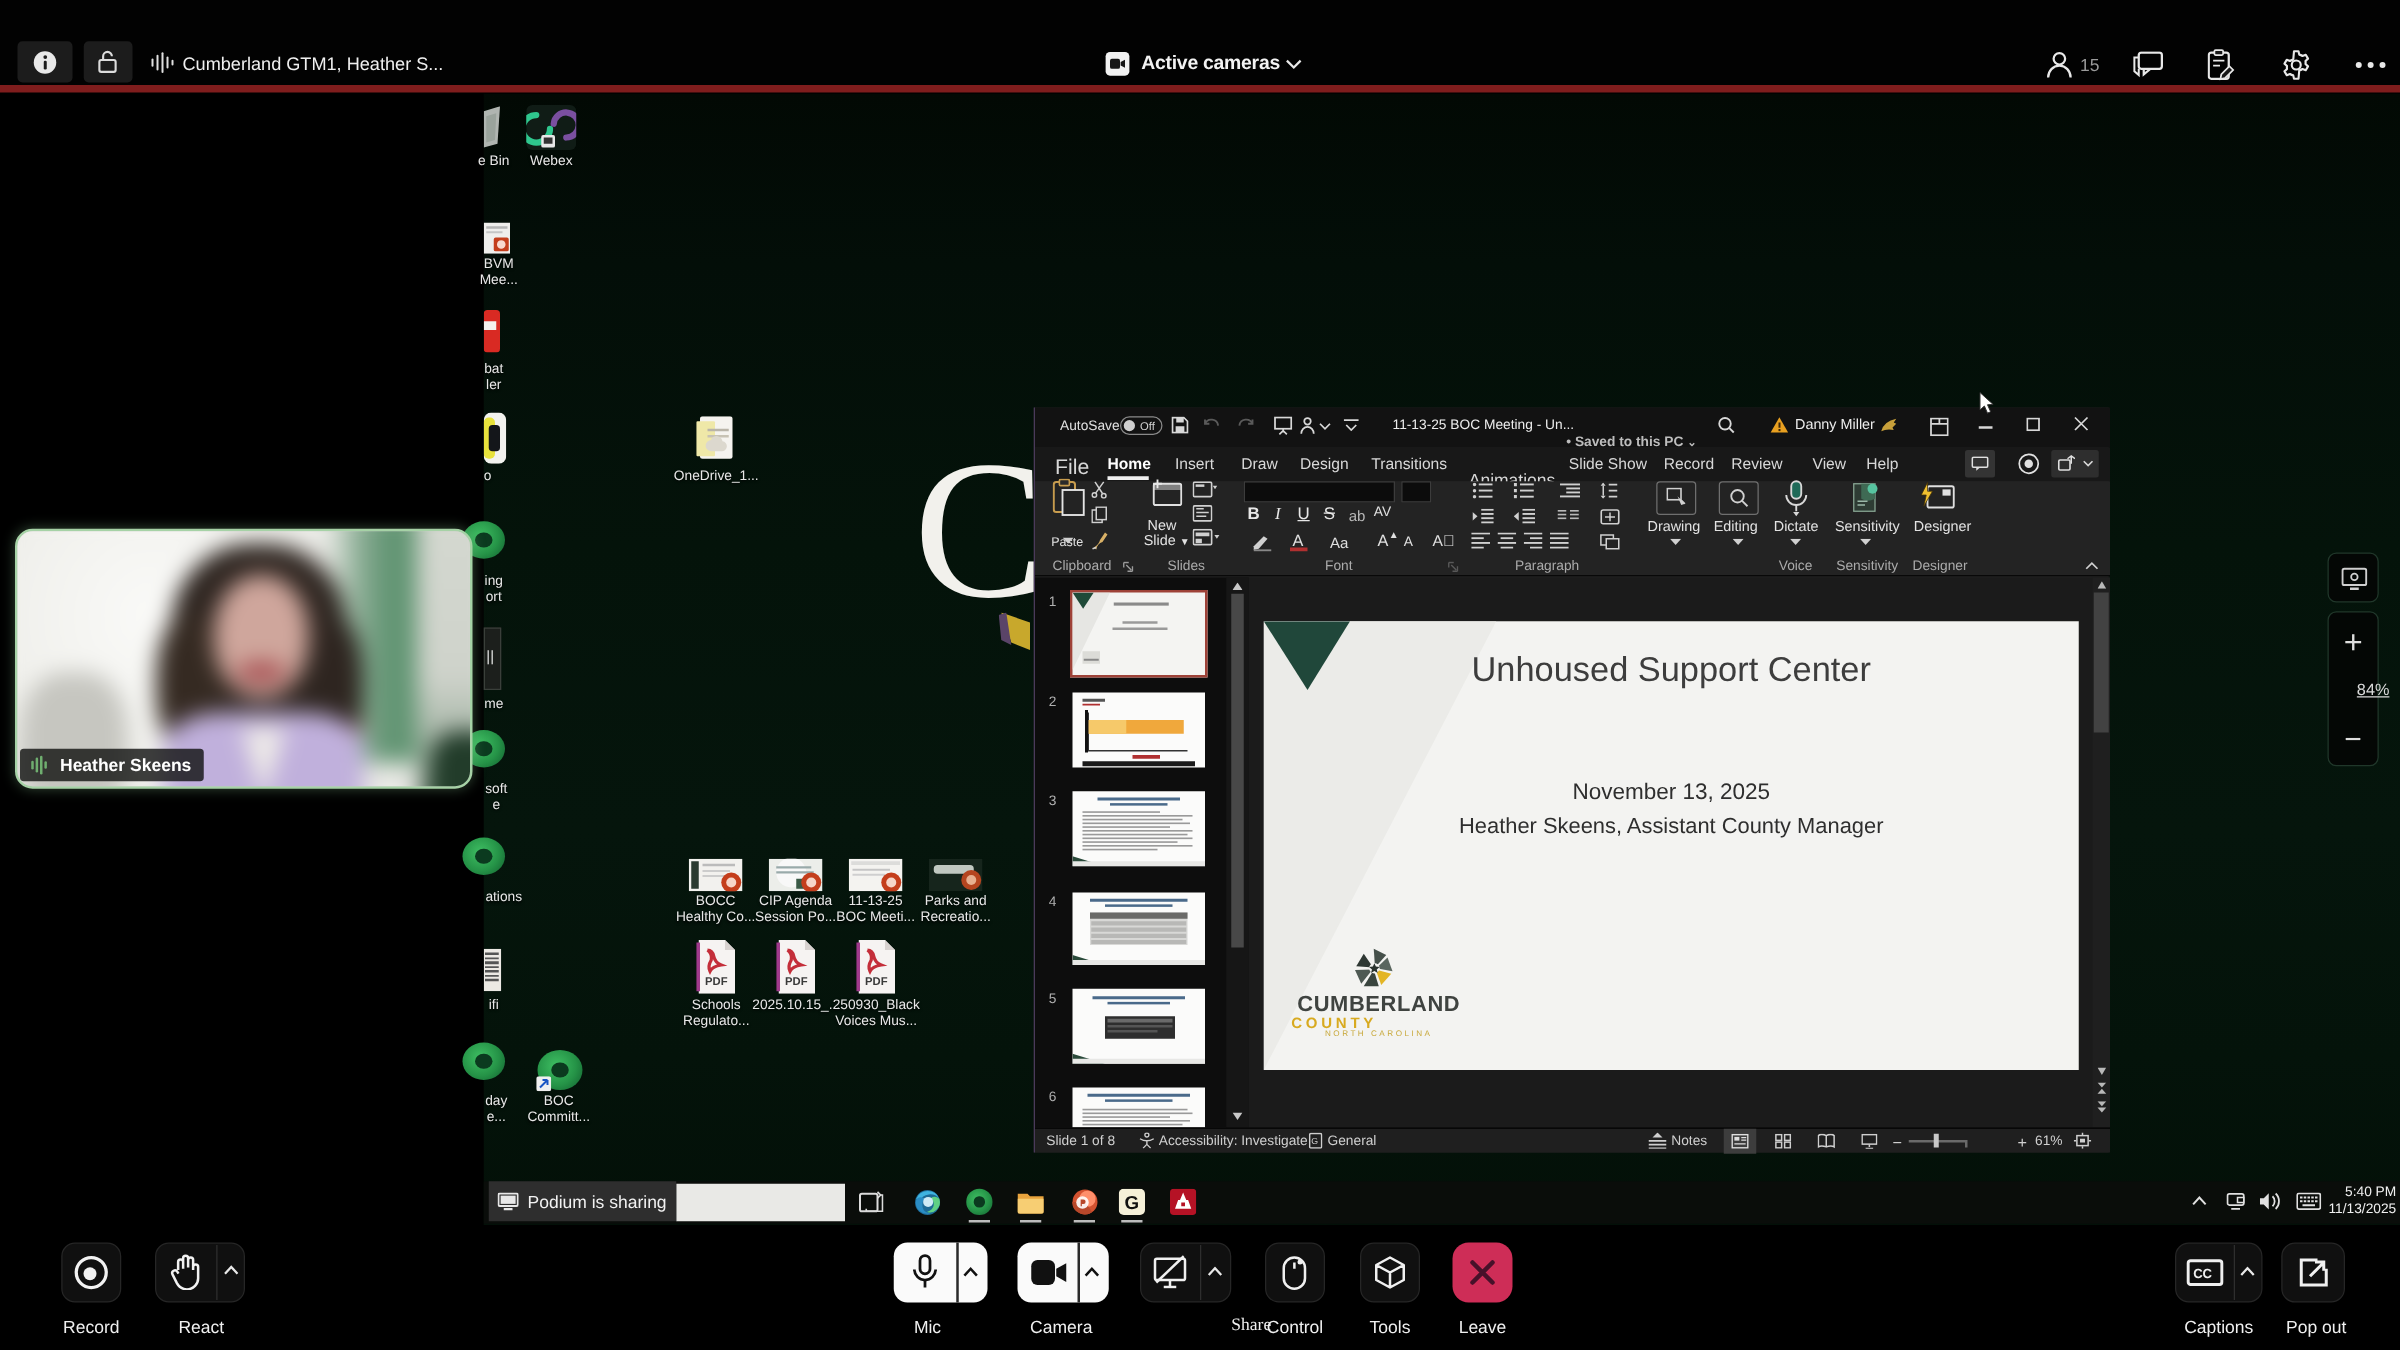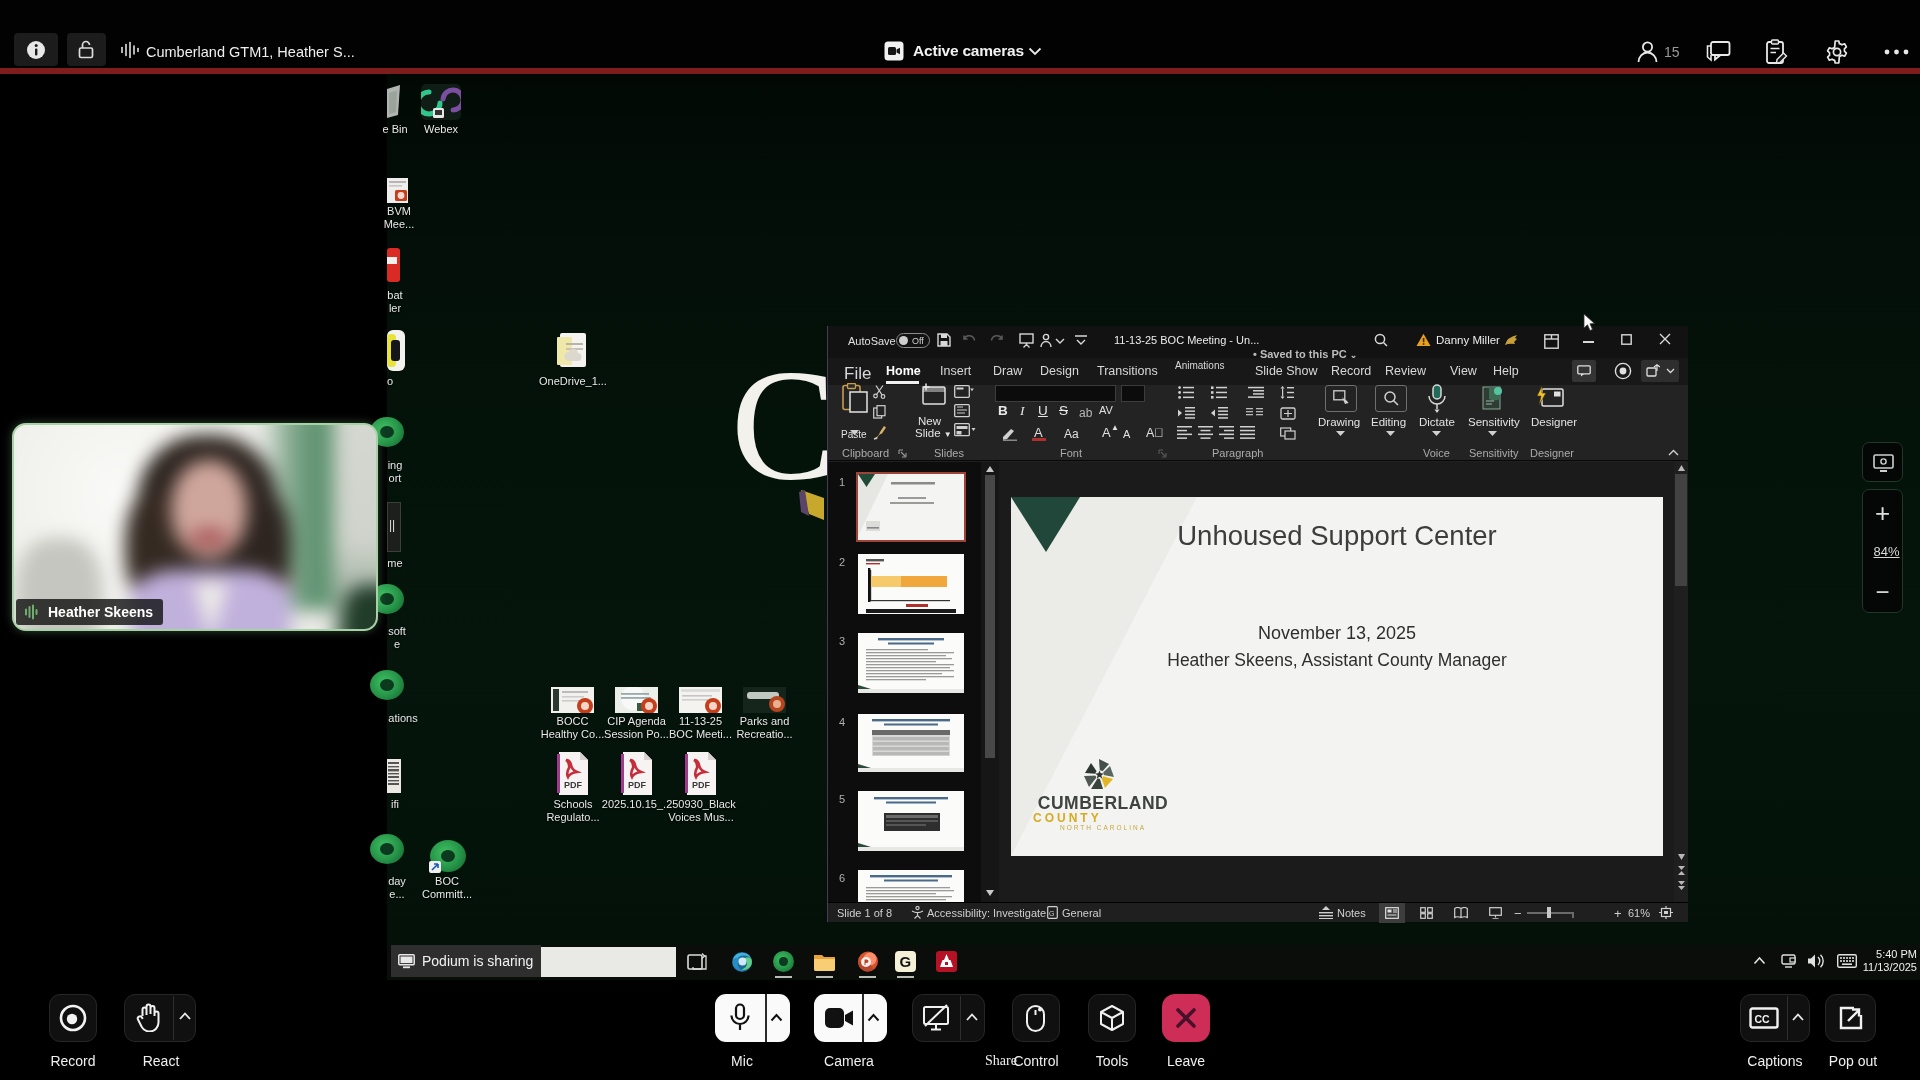--- a/index.html
+++ b/index.html
@@ -337,21 +337,21 @@
         </svg>
     </div>
     <div class="tabs">
       <span class="abs" style="left:16px;top:6px;font-size:17px;color:#d8d8d8;">File</span>
       <span class="abs" style="left:58px;top:6px;font-size:12.5px;color:#fff;font-weight:bold;">Home</span>
       <div class="abs" style="left:58px;top:23px;width:33px;height:2.5px;background:#f0f0f0;"></div>
       <span class="abs" style="left:112px;top:6px;font-size:12.5px;color:#d8d8d8;">Insert</span>
       <span class="abs" style="left:165px;top:6px;font-size:12.5px;color:#d8d8d8;">Draw</span>
       <span class="abs" style="left:212px;top:6px;font-size:12.5px;color:#d8d8d8;">Design</span>
       <span class="abs" style="left:269px;top:6px;font-size:12.5px;color:#d8d8d8;">Transitions</span>
-      <span class="abs" style="left:347px;top:2px;font-size:10px;color:#d8d8d8;">Animations</span>
+      <span class="abs" style="left:347px;top:18px;font-size:14px;color:#d8d8d8;">Animations</span>
       <span class="abs" style="left:427px;top:6px;font-size:12.5px;color:#d8d8d8;">Slide Show</span>
       <span class="abs" style="left:503px;top:6px;font-size:12.5px;color:#d8d8d8;">Record</span>
       <span class="abs" style="left:557px;top:6px;font-size:12.5px;color:#d8d8d8;">Review</span>
       <span class="abs" style="left:622px;top:6px;font-size:12.5px;color:#d8d8d8;">View</span>
       <span class="abs" style="left:665px;top:6px;font-size:12.5px;color:#d8d8d8;">Help</span>
       <div class="abs" style="left:744px;top:2px;width:24px;height:22px;background:#343434;border-radius:2px;"></div>
       <svg class="abs" style="left:749px;top:7px;" width="14" height="12" viewBox="0 0 14 12">
           <rect x="0.8" y="0.8" width="12.4" height="8" rx="1" fill="none" stroke="#e0e0e0" stroke-width="1.3"></rect>
           <path d="M4 9 v2.5 L7 9" fill="#e0e0e0"></path>
         </svg>
@@ -931,21 +931,21 @@
 
   <div class="rp" style="top:442px;height:40px;">
     <svg style="position:absolute;left:10px;top:10px;" width="21" height="20" viewBox="0 0 21 20">
         <rect x="1" y="2" width="19" height="13" rx="1.5" fill="none" stroke="#cfcfcf" stroke-width="1.6"></rect>
         <circle cx="10.5" cy="8.5" r="2.6" fill="none" stroke="#cfcfcf" stroke-width="1.4"></circle>
         <rect x="7" y="17" width="7" height="2" fill="#cfcfcf"></rect>
       </svg>
   </div>
   <div class="rp" style="top:489px;height:124px;color:#e0e0e0;">
     <div style="position:absolute;left:0;top:8px;width:100%;text-align:center;font-size:26px;font-weight:300;color:#dedede;">+</div>
-    <div style="position:absolute;left:4px;top:54px;width:100%;text-align:center;font-size:13px;color:#d8d8d8;text-decoration:underline;">84%</div>
+    <div style="position:absolute;left:16px;top:54px;width:100%;text-align:center;font-size:13px;color:#d8d8d8;text-decoration:underline;">84%</div>
     <div style="position:absolute;left:0;top:88px;width:100%;text-align:center;font-size:24px;color:#dedede;">−</div>
   </div>
 
   <svg class="abs" style="left:1583px;top:313px;z-index:50;" width="13" height="19" viewBox="0 0 13 19">
       <path d="M1 1 L1 15 L4.5 11.8 L7 17.5 L9.5 16.4 L7 10.8 L11.5 10.5 Z" fill="#fff" stroke="#333" stroke-width="0.8"></path>
     </svg>
 
   <div id="cbar">
 
     <div class="cbtn dkb" style="left:49px;width:48px;"></div>

